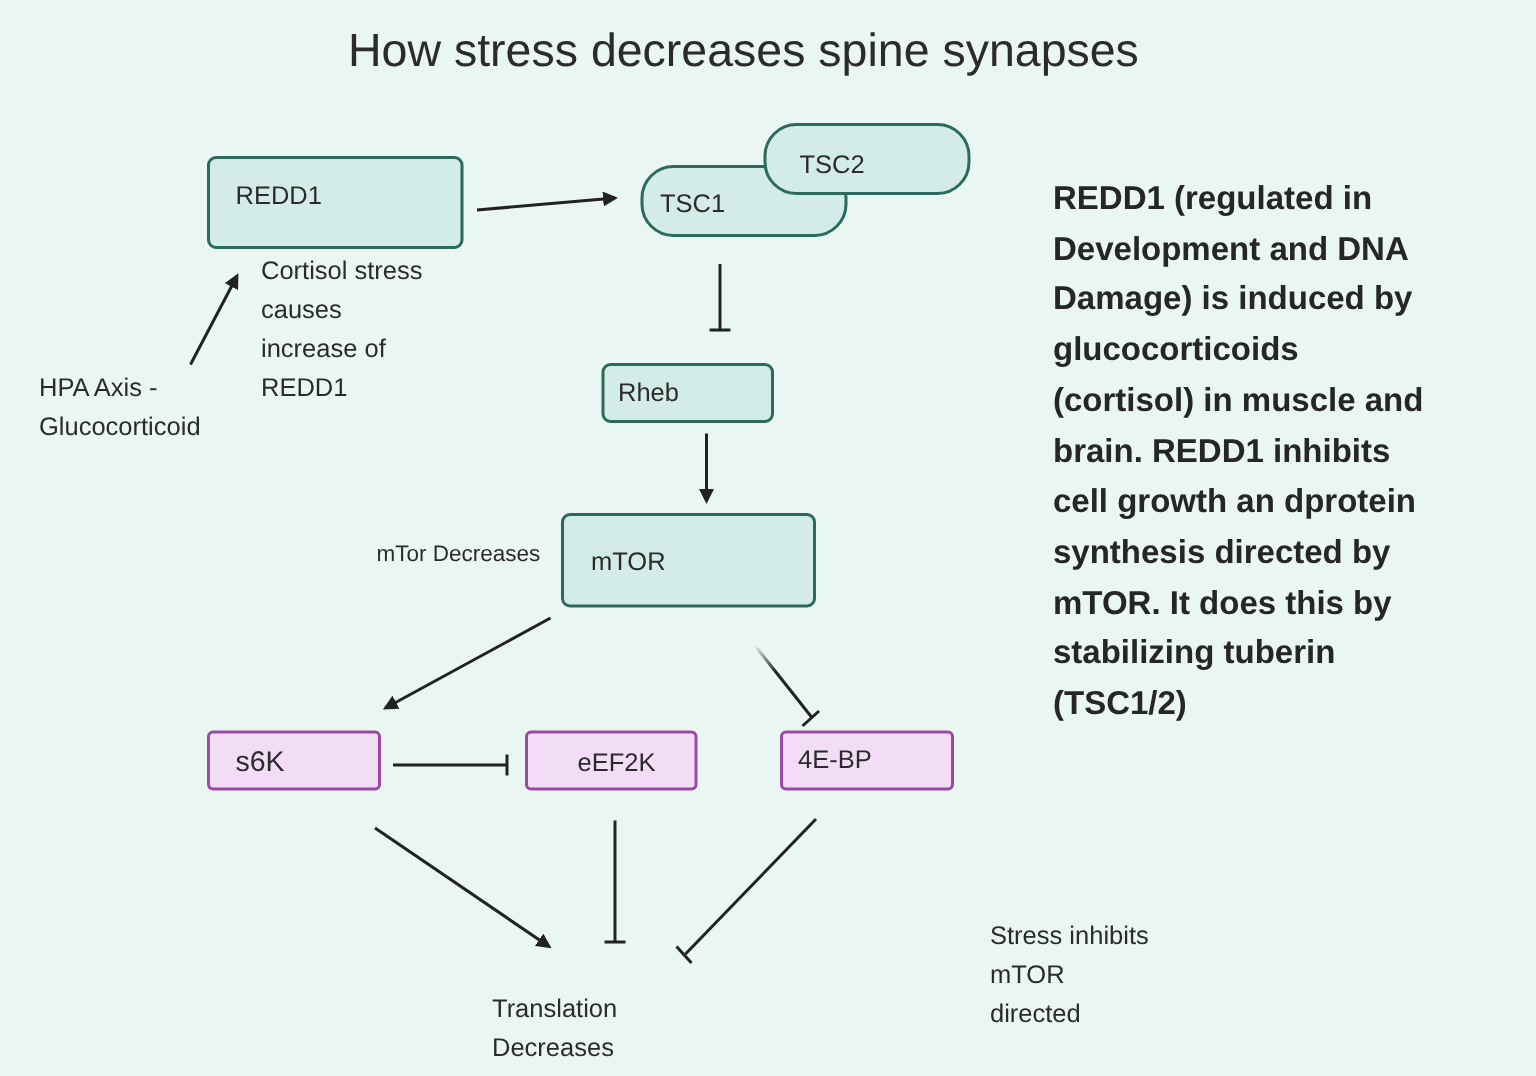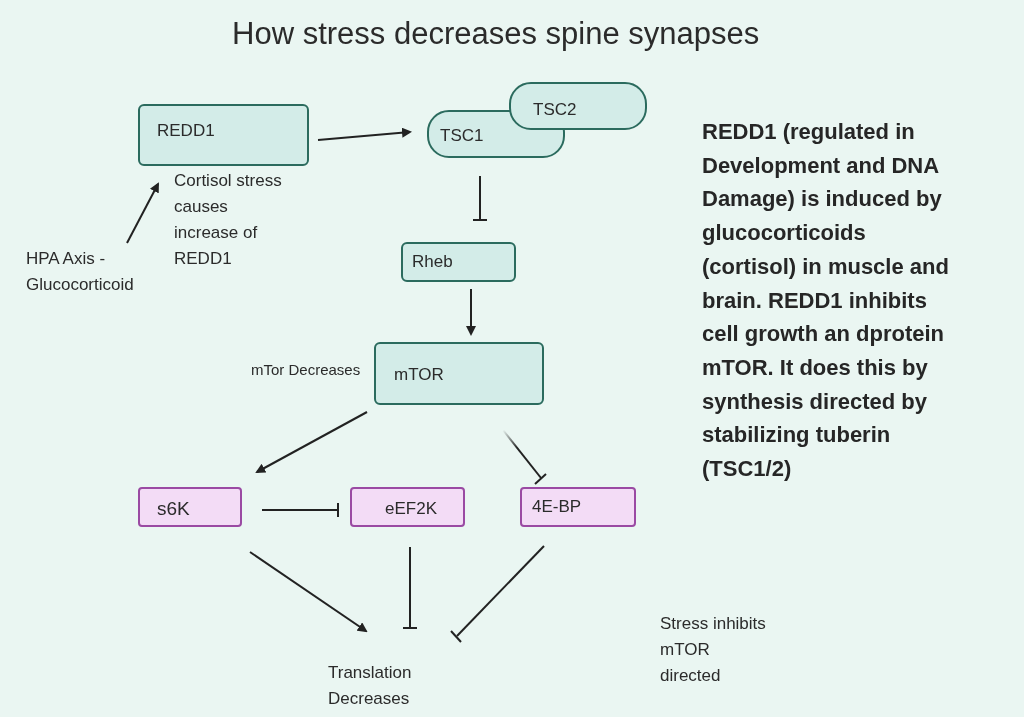--- a/index.html
+++ b/index.html
@@ -88,21 +88,21 @@
 </div>
 
 <div class="node teal" style="left:401px; top:242px; width:115px; height:40px;">
   <span class="abs" style="left:9px; top:8px;">Rheb</span>
 </div>
 
 <div class="node teal" style="left:374px; top:342px; width:170px; height:63px;">
   <span class="abs" style="left:18px; top:21px;">mTOR</span>
 </div>
 
-<div class="node purple" style="left:138px; top:487px; width:104px; height:40px;">
+<div class="node purple" style="left:138px; top:487px; width:116px; height:40px;">
   <span class="abs" style="left:17px; top:9px; font-size:19px;">s6K</span>
 </div>
 
 <div class="node purple" style="left:350px; top:487px; width:115px; height:40px;">
   <span class="abs" style="left:33px; top:10px;">eEF2K</span>
 </div>
 
 <div class="node purple" style="left:520px; top:487px; width:116px; height:40px;">
   <span class="abs" style="left:10px; top:8px;">4E-BP</span>
 </div>
@@ -133,17 +133,17 @@
 </div>
 
 <div class="abs desc" style="left:702px; top:115px;">
   <div>REDD1 (regulated in</div>
   <div>Development and DNA</div>
   <div>Damage) is induced by</div>
   <div>glucocorticoids</div>
   <div>(cortisol) in muscle and</div>
   <div>brain. REDD1 inhibits</div>
   <div>cell growth an dprotein</div>
+  <div>synthesis directed by</div>
   <div>mTOR. It does this by</div>
-  <div>synthesis directed by</div>
   <div>stabilizing tuberin</div>
   <div>(TSC1/2)</div>
 </div>
 
 </body></html>

